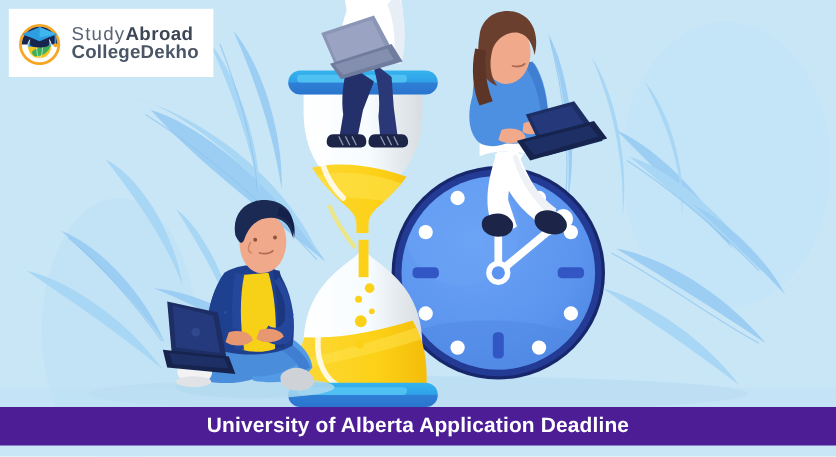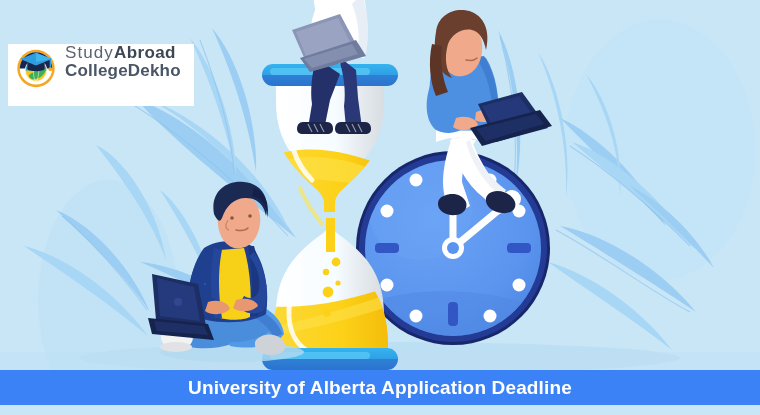--- a/index.html
+++ b/index.html
@@ -27,26 +27,25 @@
   }
   
   .logo-box {
     position: absolute;
     left: 8px;
     top: 8px;
     width: 186px;
     height: 62px;
     background: #ffffff;
     display: flex;
-    align-items: flex-start;
+    align-items: center;
     gap: 6px;
     padding: 0 4px 0 5px;
     box-sizing: border-box;
     z-index: 40;
-    margin-top: 36px;
   }
   .logo-badge {
     width: 46px;
     height: 46px;
     flex: 0 0 46px;
   }
   .logo-words {
     display: flex;
     flex-direction: column;
     justify-content: center;
@@ -71,21 +70,21 @@
     color: #4a5666;
     white-space: nowrap;
   }
   
   .banner {
     position: absolute;
     left: 0;
     top: 370px;
     width: 760px;
     height: 35px;
-    background: #3b82f6;
+    background: #4c1d95;
     display: flex;
     align-items: center;
     justify-content: center;
     z-index: 45;
   }
   .banner-text {
     color: #ffffff;
     font-size: 19px;
     font-weight: 700;
     letter-spacing: 0.15px;

